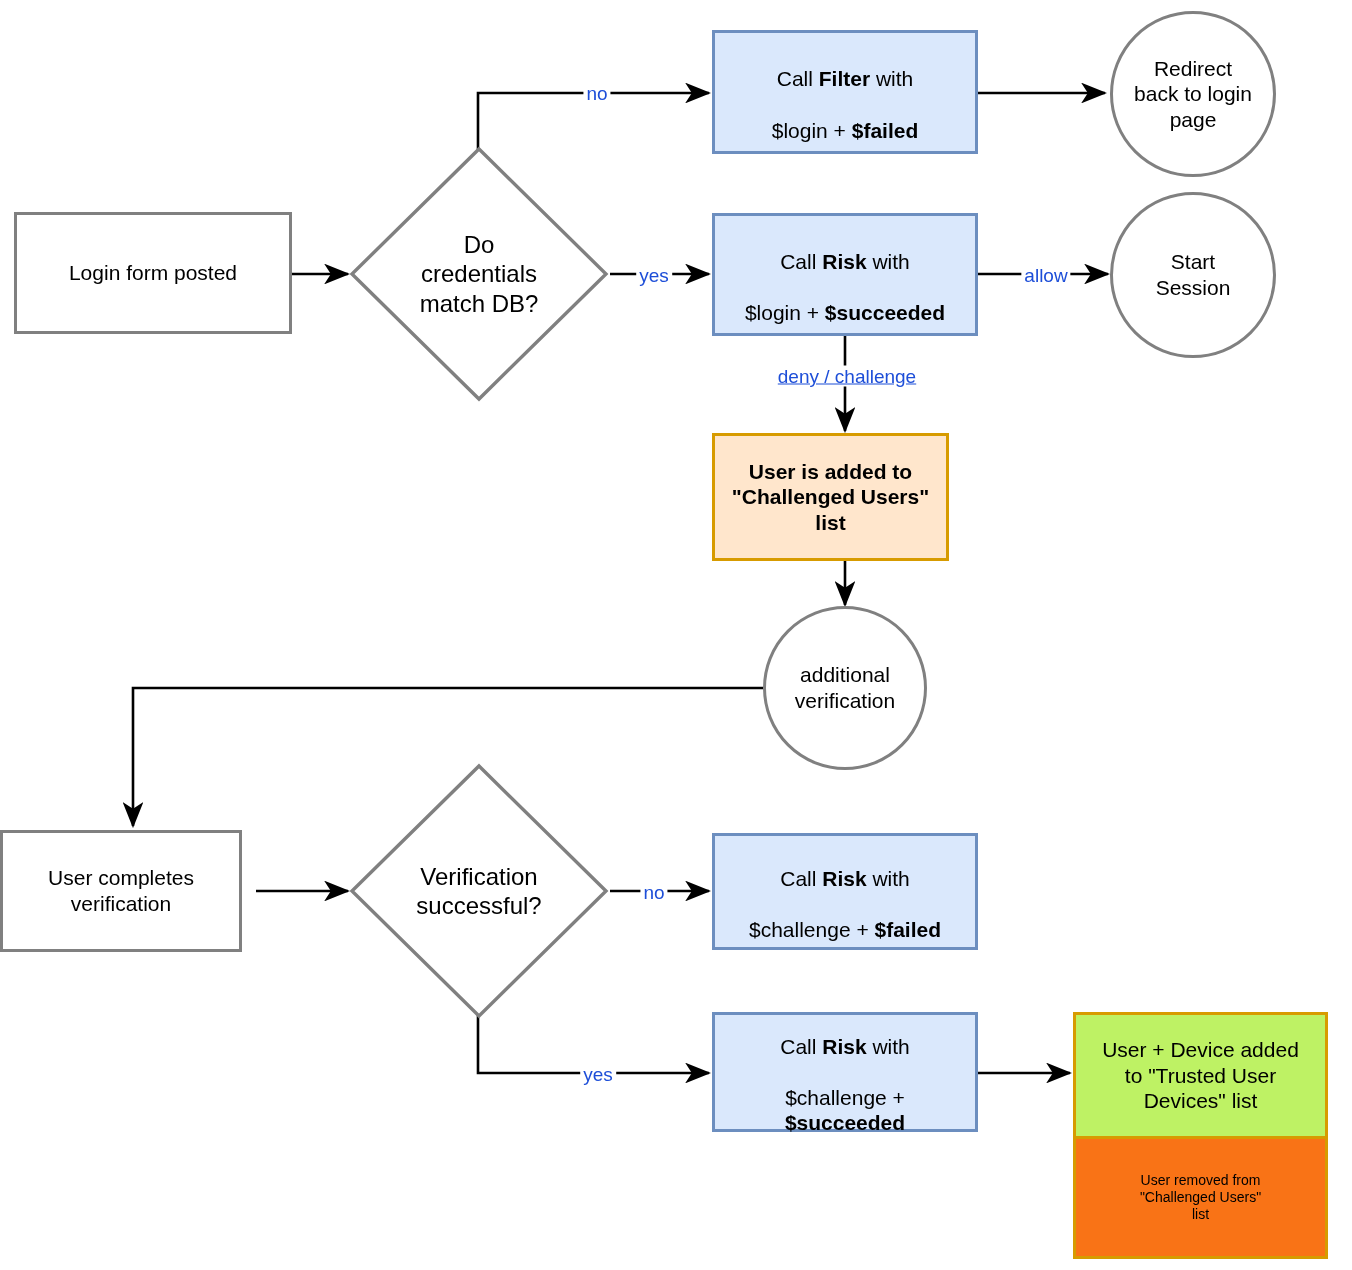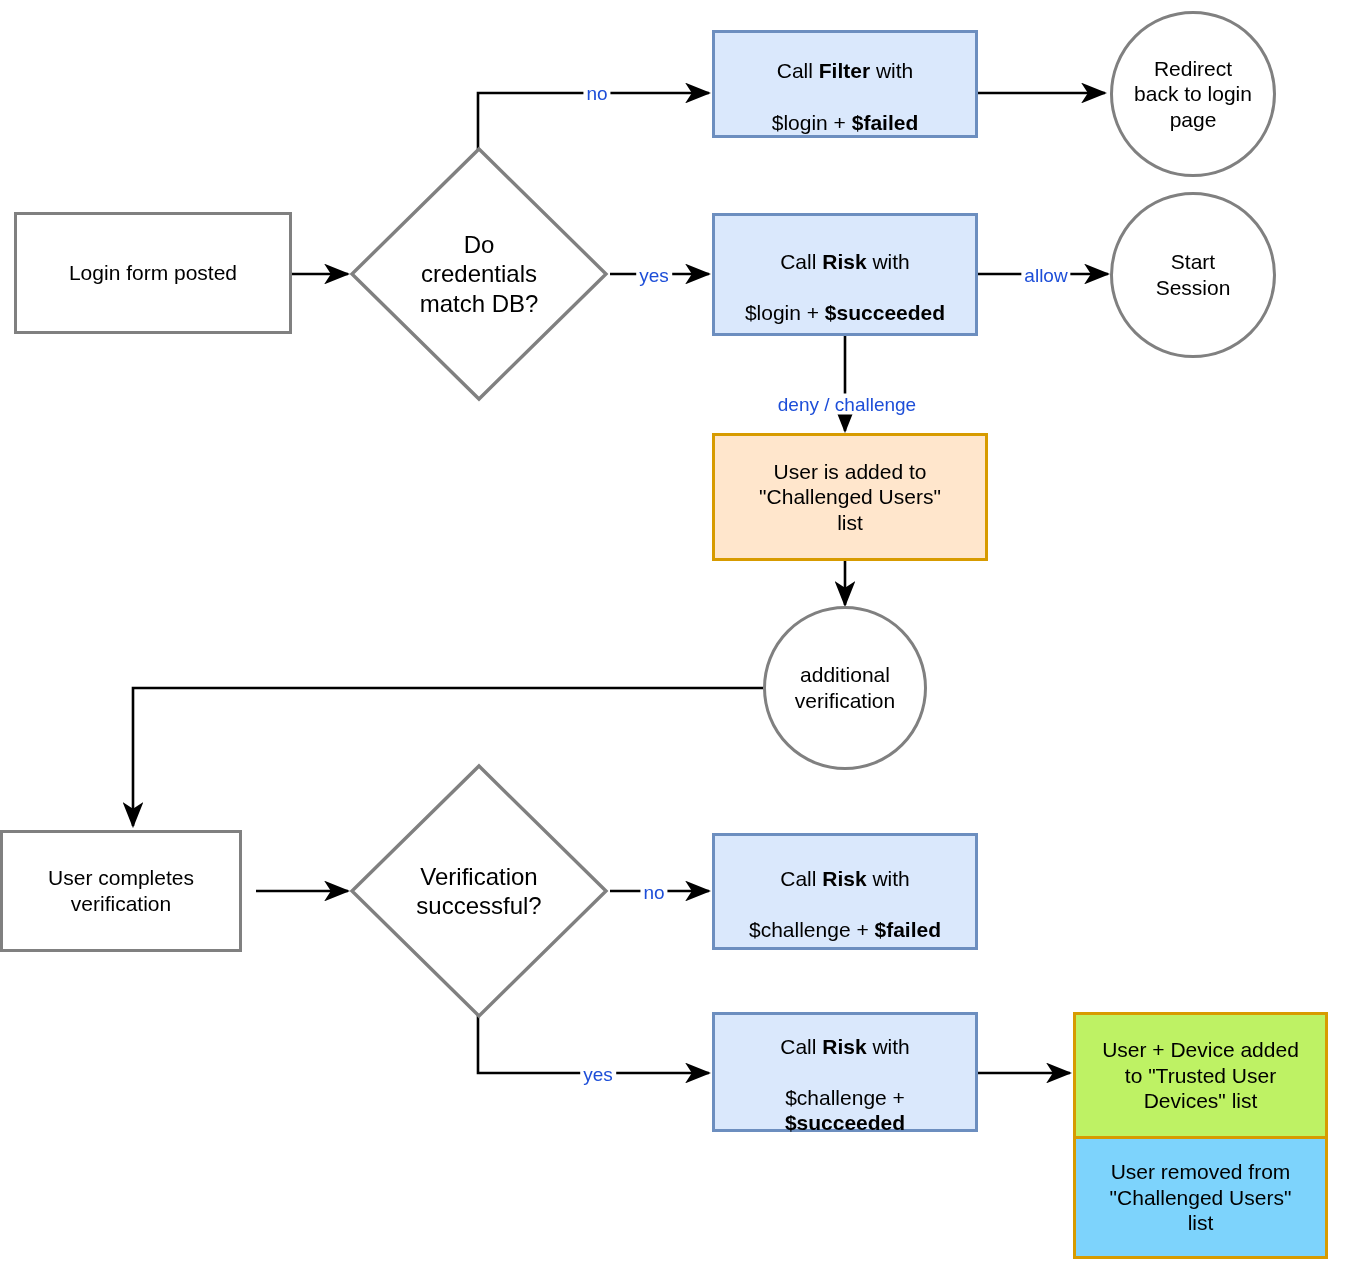--- a/index.html
+++ b/index.html
@@ -51,22 +51,22 @@
   .node-orange-top {
     border: 3px solid #d79b00;
     border-bottom-width: 3px;
     background: #bef264;
     font-size: 21px;
     text-align: center;
   }
   .node-orange-bottom {
     border: 3px solid #d79b00;
     border-top: none;
-    background: #7dd3fc;
-    font-size: 21px;
+    background: #f97316;
+    font-size: 14px;
   }
   .node-circle {
     border: 3px solid #808080;
     background: #ffffff;
     border-radius: 50%;
     font-size: 21px;
   }
   .node-circle .overflow-text {
     width: 175px;
     white-space: pre-line;
@@ -143,21 +143,21 @@
 
   <div class="node node-diamond" style="left:348px; top:145px; width:262px; height:258px;">
     <svg class="diamond-shape" viewBox="0 0 262 258" preserveAspectRatio="none">
       <polygon points="131,4 258,129 131,254 4,129" fill="#ffffff" stroke="#808080" stroke-width="3.4"></polygon>
     </svg>
     <span class="diamond-label">Do
 credentials
 match DB?</span>
   </div>
 
-  <div class="node node-blue" style="left:712px; top:30px; width:266px; height:108px;">
+  <div class="node node-blue" style="left:712px; top:30px; width:266px; height:124px;">
     <span>
       <span>Call </span><b>Filter</b><span> with</span><br>
       <span>$login + </span><b>$failed</b>
     </span>
   </div>
 
   <div class="node node-circle" style="left:1110px; top:11px; width:166px; height:166px;">
     <span class="overflow-text">Redirect
 back to login
 page</span>
@@ -168,21 +168,21 @@
       <span>Call </span><b>Risk</b><span> with</span><br>
       <span>$login + </span><b>$succeeded</b>
     </span>
   </div>
 
   <div class="node node-circle" style="left:1110px; top:192px; width:166px; height:166px;">
     <span>Start
 Session</span>
   </div>
 
-  <div class="node node-orange" style="left:712px; top:433px; width:276px; height:128px;">
+  <div class="node node-orange" style="left:712px; top:433px; width:237px; height:128px;font-weight:bold;">
     <span>User is added to
 "Challenged Users"
 list</span>
   </div>
 
   <div class="node node-circle" style="left:763px; top:606px; width:164px; height:164px;">
     <span>additional
 verification</span>
   </div>
 
@@ -221,17 +221,17 @@
 
   <div class="node node-orange-bottom" style="left:1073px; top:1139px; width:255px; height:120px;">
     <span>User removed from
 "Challenged Users"
 list</span>
   </div>
 
   <div class="edge-label" style="left:597px; top:93px;">no</div>
   <div class="edge-label" style="left:654px; top:275px;">yes</div>
   <div class="edge-label" style="left:1046px; top:275px;">allow</div>
-  <div class="edge-label" style="left:847px; top:404px;">deny / challenge</div>
+  <div class="edge-label" style="left:847px; top:376px;text-decoration:underline;">deny / challenge</div>
   <div class="edge-label" style="left:654px; top:892px;">no</div>
   <div class="edge-label" style="left:598px; top:1074px;">yes</div>
 
 </div>
 
 </body></html>

